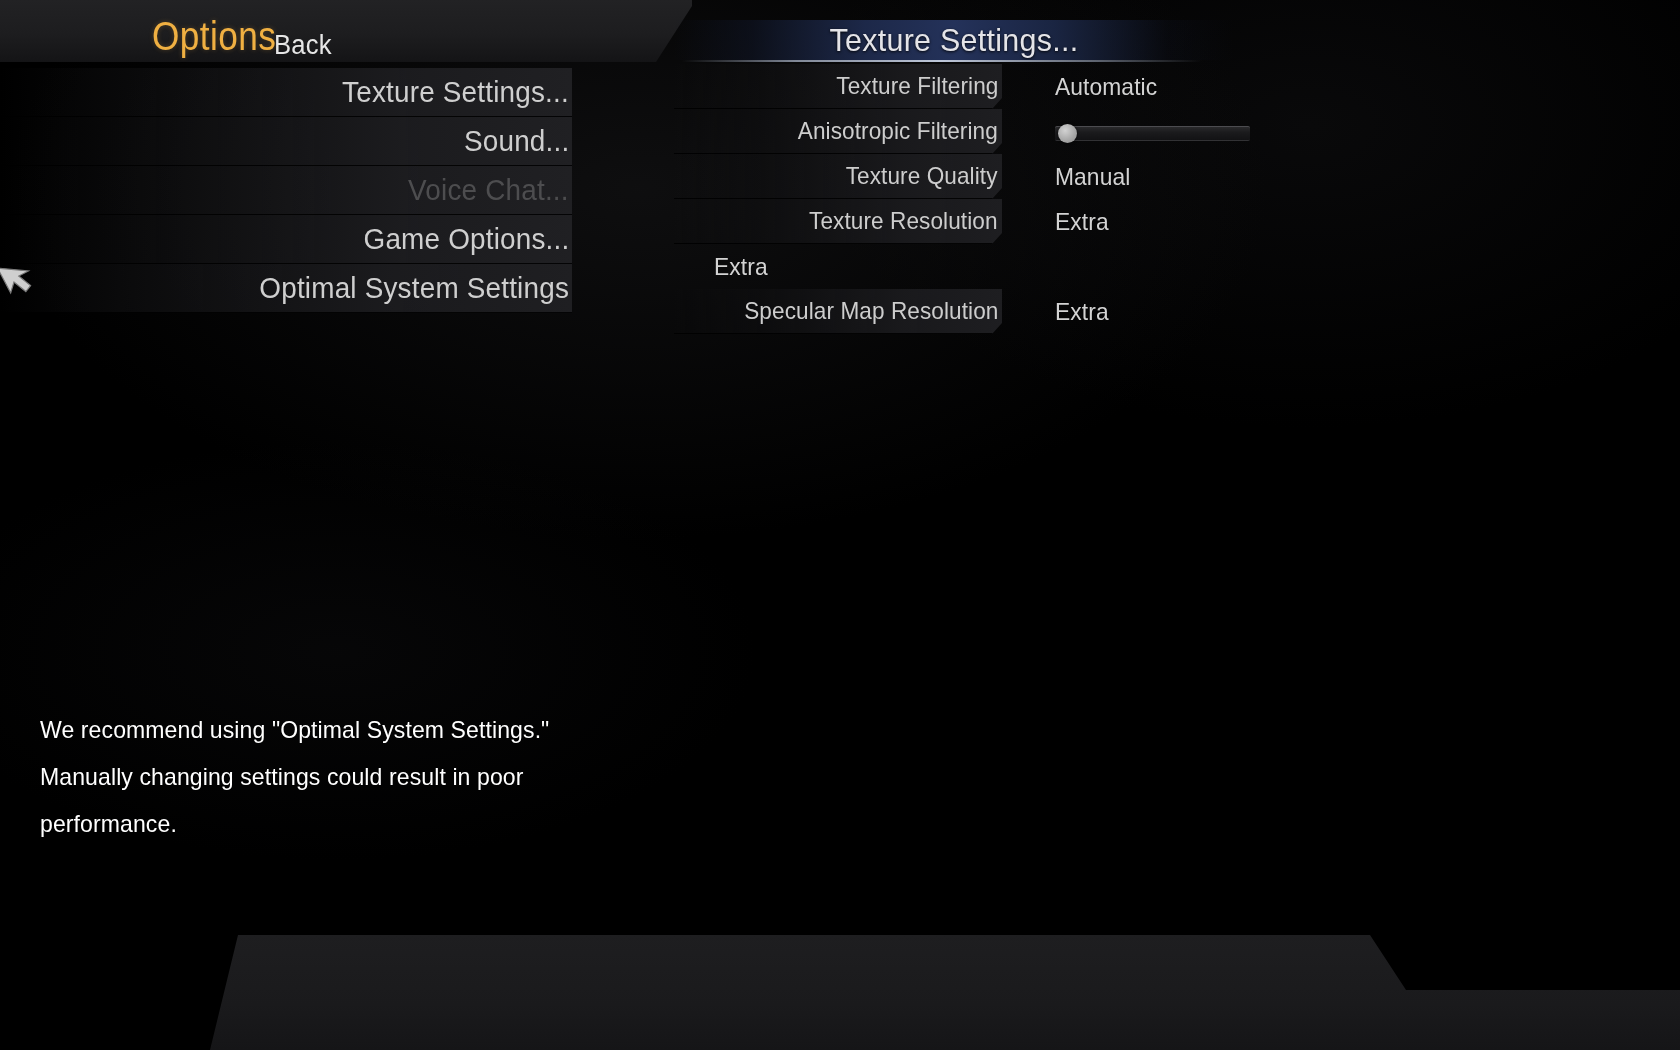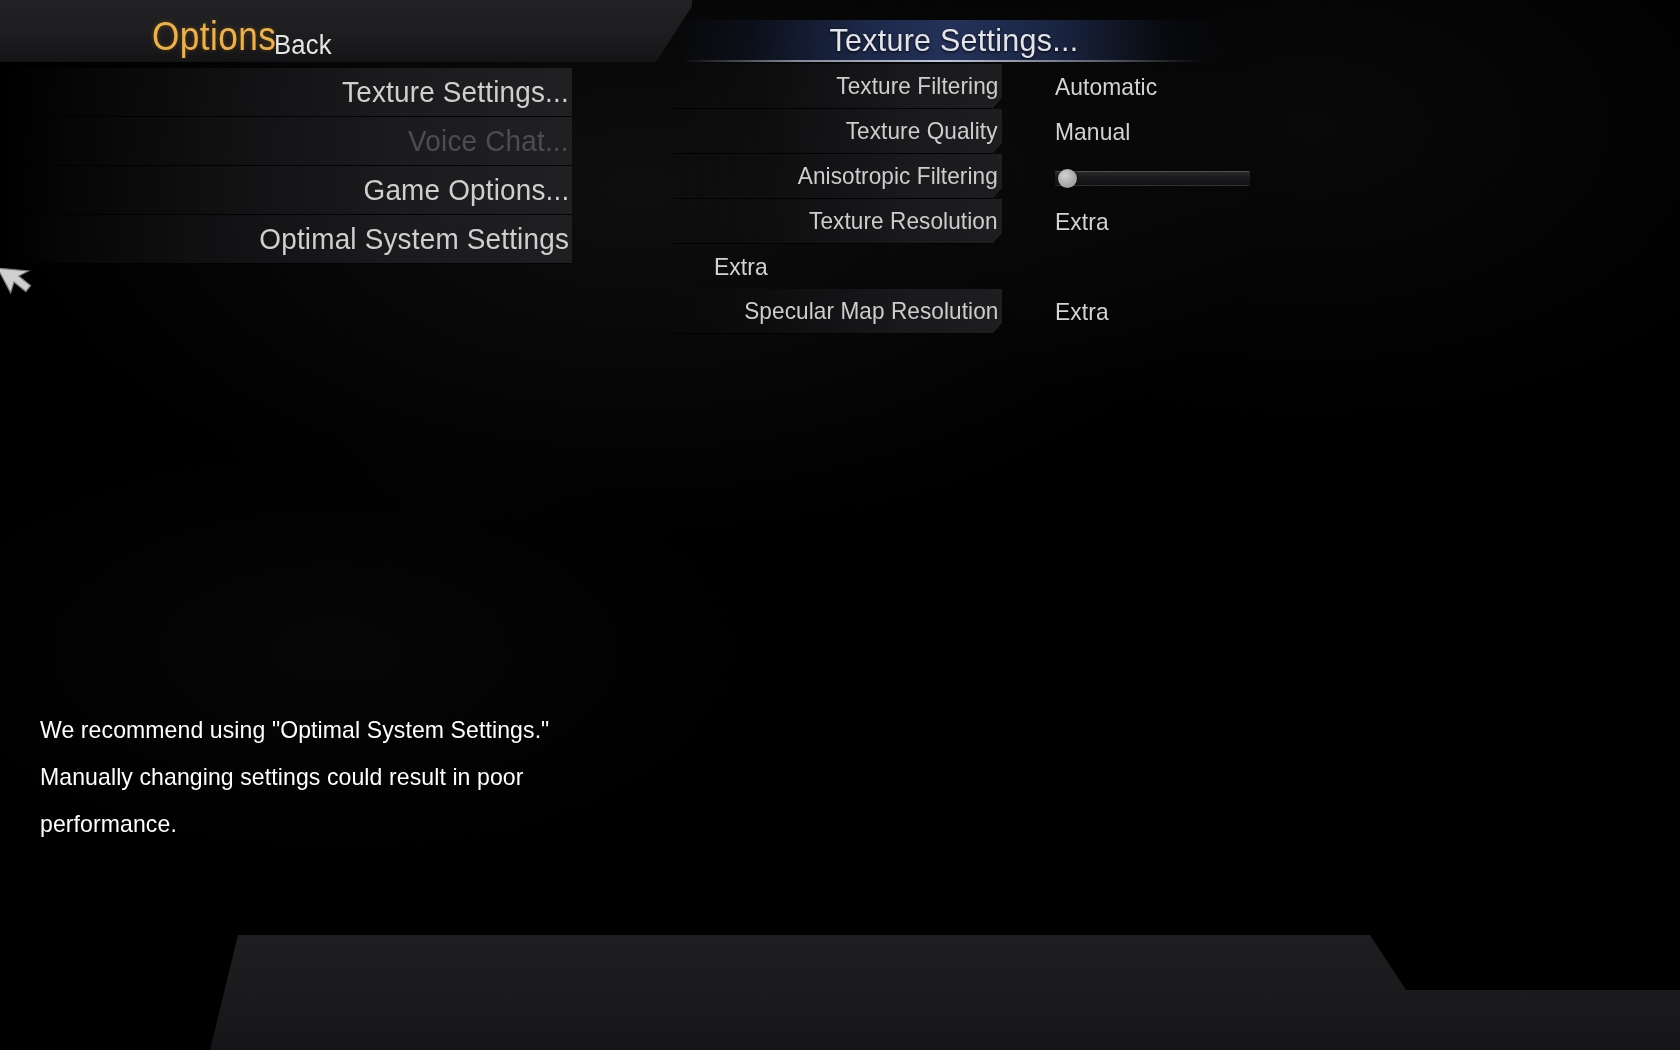--- a/index.html
+++ b/index.html
@@ -244,20 +244,23 @@
 
 <div class="bg-wash"></div>
 
 <div class="header-bar"></div>
 <div class="page-title">Options</div>
 
 <div class="left-menu" id="sidebar">
     <div class="menu-item">
       <span class="menu-label">Texture Settings...</span>
     </div>
+    <div class="menu-item">
+      <span class="menu-label">Sound...</span>
+    </div>
     <div class="menu-item disabled">
       <span class="menu-label">Voice Chat...</span>
     </div>
     <div class="menu-item">
       <span class="menu-label">Game Options...</span>
     </div>
     <div class="menu-item wide">
       <span class="menu-label">Optimal System Settings</span>
     </div>
   </div>
@@ -272,35 +275,35 @@
       <div class="setting-row">
         <div class="setting-label-cell">
           <span class="setting-label">Texture Filtering</span>
         </div>
         <div class="setting-value-cell">
           <span class="setting-value">Automatic</span>
         </div>
       </div>
       <div class="setting-row">
         <div class="setting-label-cell">
-          <span class="setting-label">Texture Quality</span>
-        </div>
-        <div class="setting-value-cell">
-          <span class="setting-value">Manual</span>
-        </div>
-      </div>
-      <div class="setting-row">
-        <div class="setting-label-cell">
           <span class="setting-label">Anisotropic Filtering</span>
         </div>
         <div class="setting-value-cell">
           <div class="slider">
             <div class="slider-track"></div>
             <div class="slider-knob" style="left: 3px;"></div>
           </div>
+        </div>
+      </div>
+      <div class="setting-row">
+        <div class="setting-label-cell">
+          <span class="setting-label">Texture Quality</span>
+        </div>
+        <div class="setting-value-cell">
+          <span class="setting-value">Manual</span>
         </div>
       </div>
       <div class="setting-row">
         <div class="setting-label-cell">
           <span class="setting-label">Texture Resolution</span>
         </div>
         <div class="setting-value-cell">
           <span class="setting-value">Extra</span>
         </div>
       </div>

